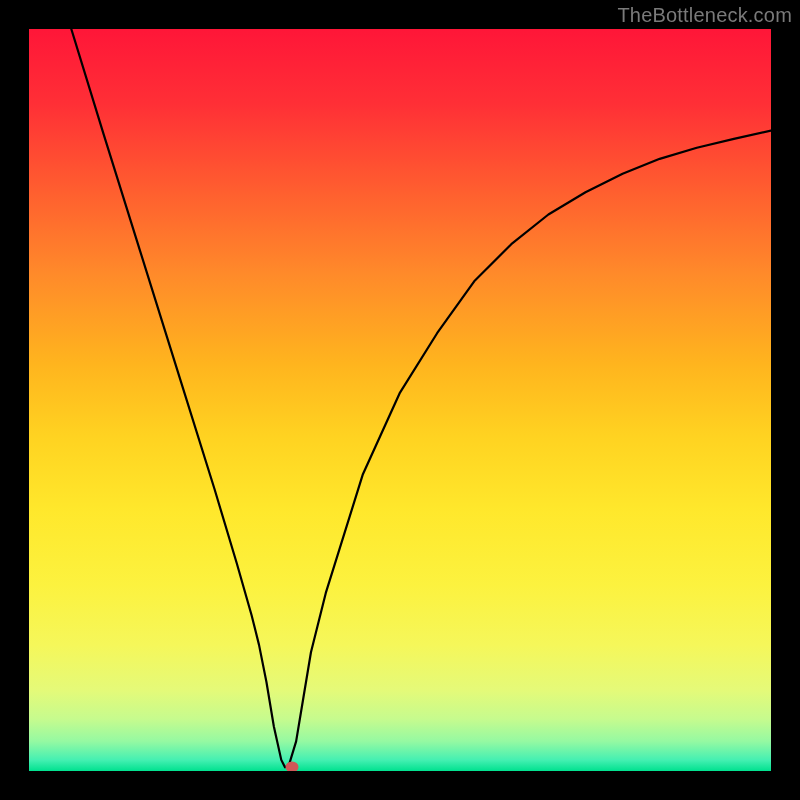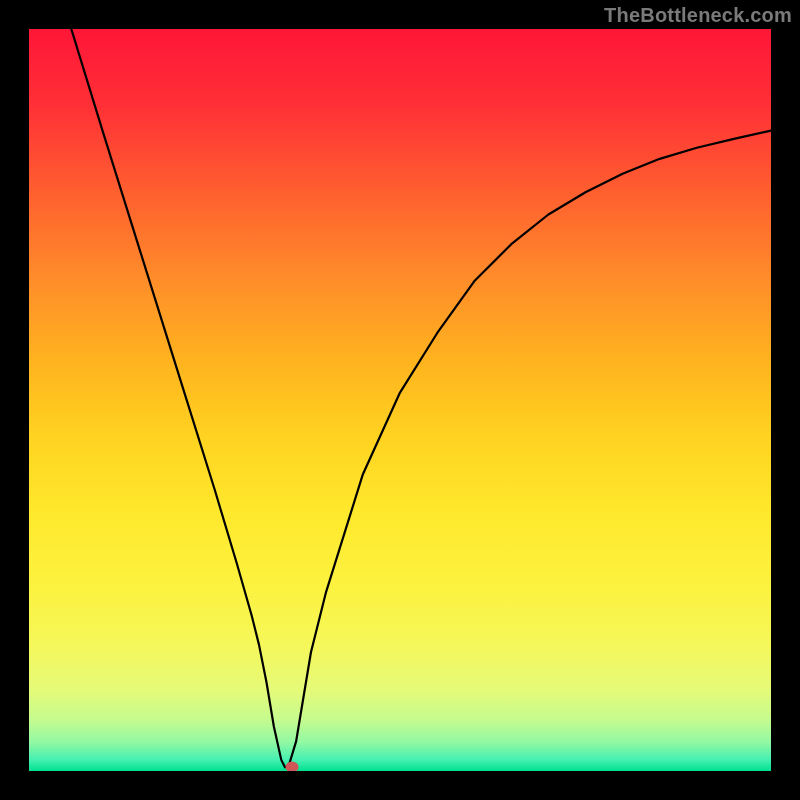--- a/index.html
+++ b/index.html
@@ -39,21 +39,21 @@
 
   .curve-layer { position: absolute; inset: 0; }
 
   .watermark {
     position: absolute;
     top: 4px;
     right: 8px;
     color: #7a7a7a;
     font-size: 20px;
     letter-spacing: 0.2px;
-    font-weight: 700;
+    font-weight: 400;
   }
 
   .dot {
     position: absolute;
     width: 13px;
     height: 11px;
     border-radius: 50%;
     background: #d05757;
     transform: translate(-50%, -50%);
   }

